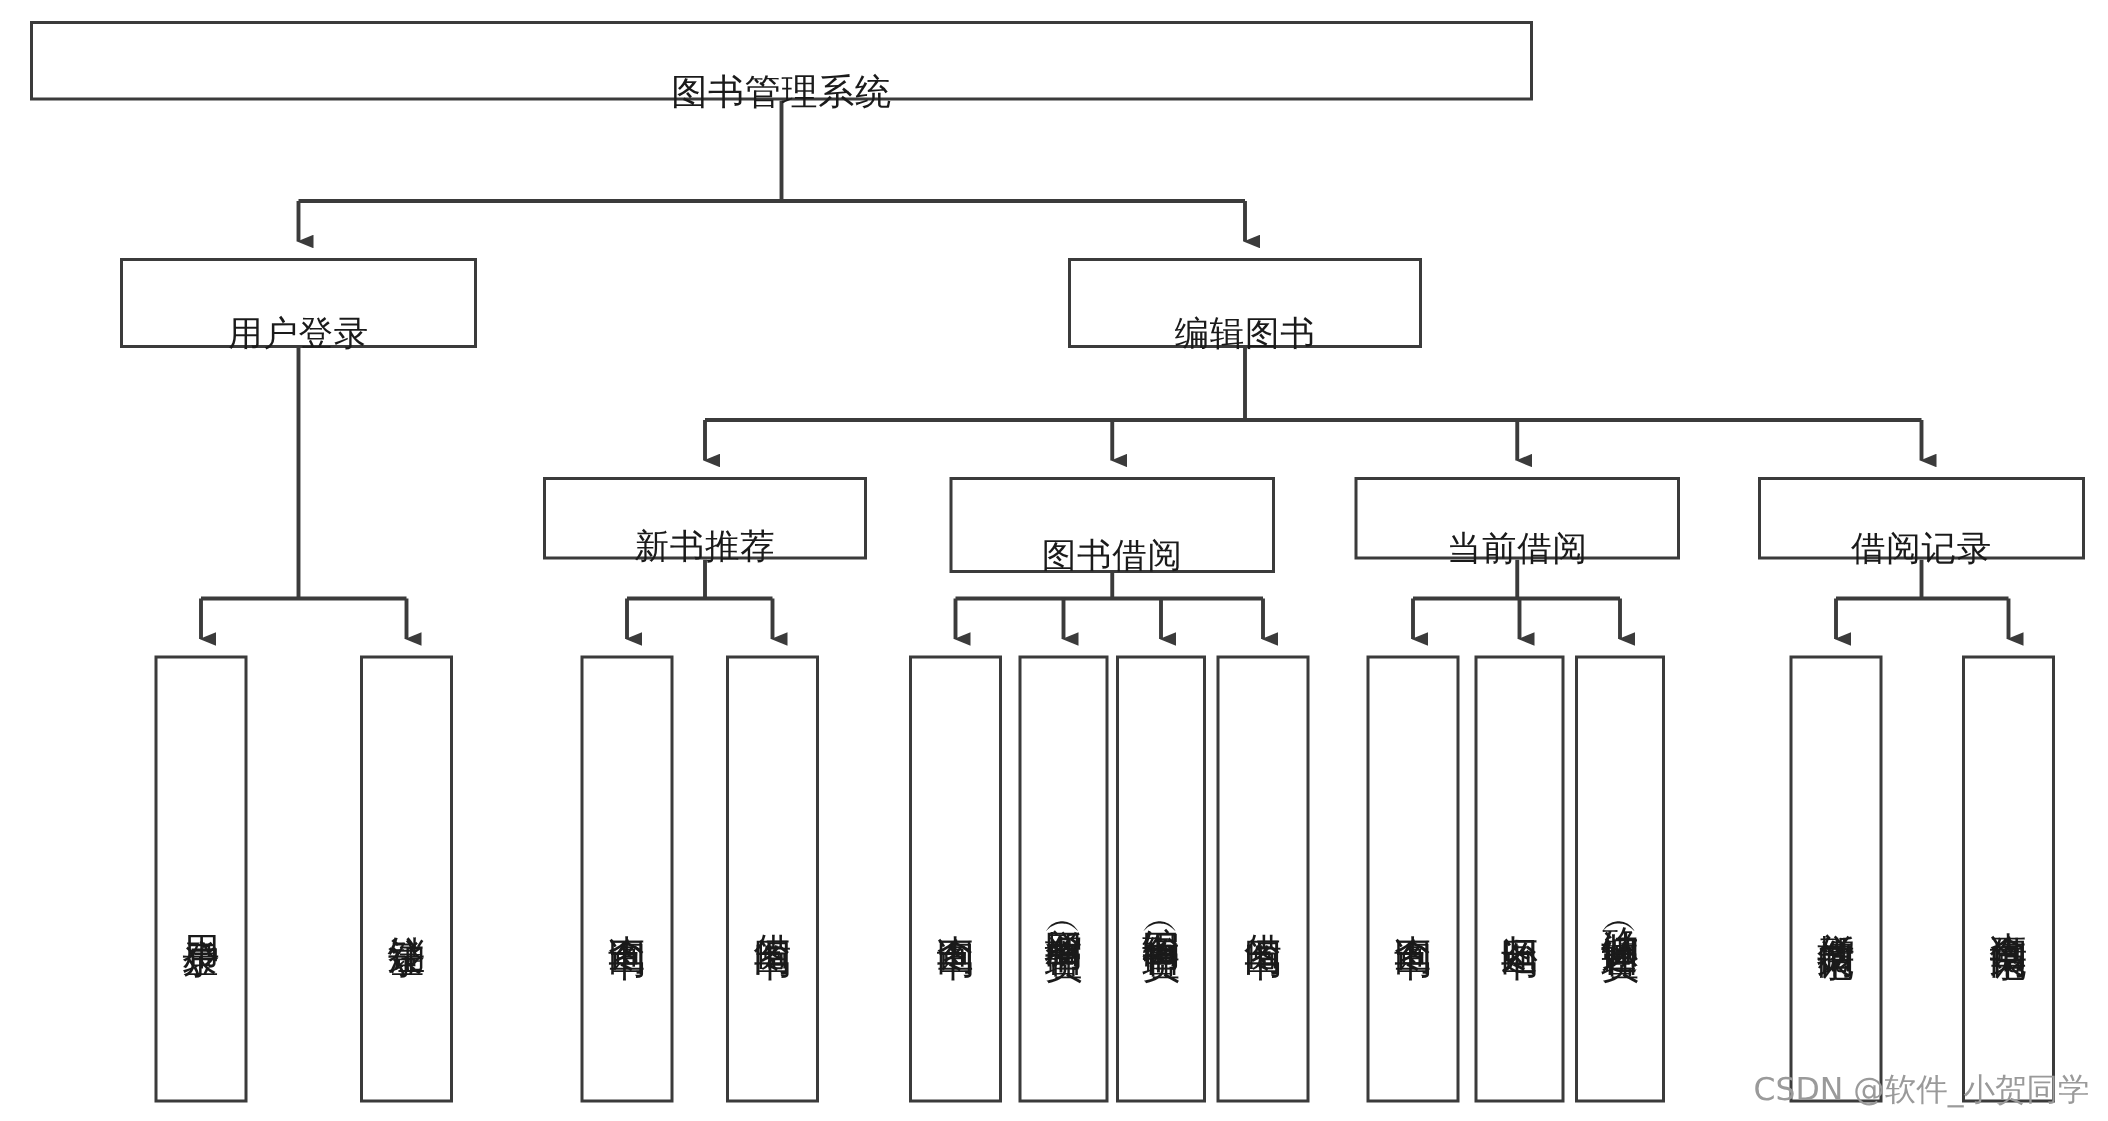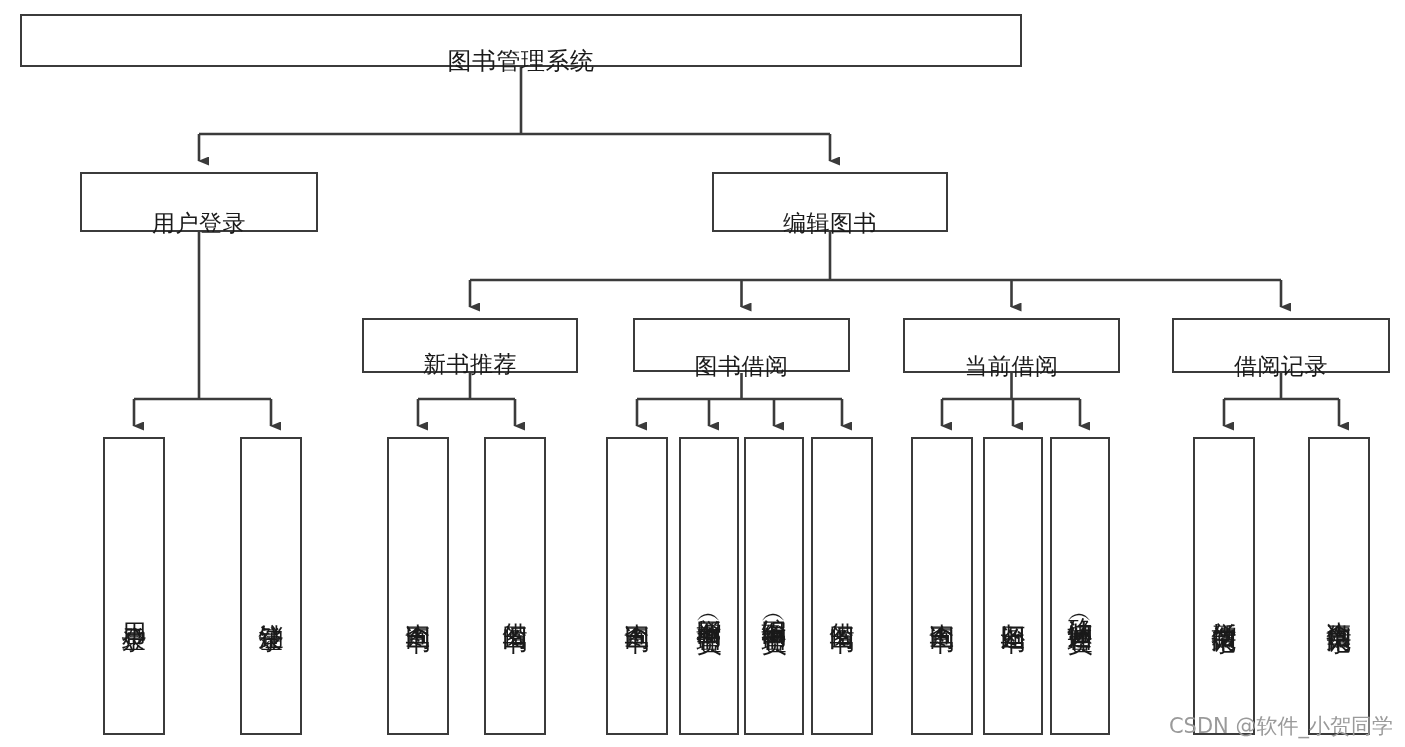--- a/index.html
+++ b/index.html
@@ -118,27 +118,27 @@
       </div>
       <div class="node horizontal" style="left: 80px; top: 172px; width: 238px; height: 60px;">
         <span class="node-label">用户登录</span>
       </div>
       <div class="node horizontal" style="left: 712px; top: 172px; width: 236px; height: 60px;">
         <span class="node-label">编辑图书</span>
       </div>
       <div class="node horizontal" style="left: 362px; top: 318px; width: 216px; height: 55px; font-family: Liberation Mono, monospace;">
         <span class="node-label">新书推荐</span>
       </div>
-      <div class="node horizontal" style="left: 633px; top: 318px; width: 217px; height: 54px;">
+      <div class="node horizontal" style="left: 633px; top: 318px; width: 217px; height: 64px;">
         <span class="node-label">图书借阅</span>
       </div>
       <div class="node horizontal" style="left: 903px; top: 318px; width: 217px; height: 55px;">
         <span class="node-label">当前借阅</span>
       </div>
-      <div class="node horizontal" style="left: 1172px; top: 318px; width: 218px; height: 55px;">
+      <div class="node horizontal" style="left: 1172px; top: 318px; width: 218px; height: 55px; font-family: Liberation Serif, serif;">
         <span class="node-label">借阅记录</span>
       </div>
       <div class="node vertical" style="left: 103px; top: 437px; width: 62px; height: 298px;">
         <span class="node-label">用户登录</span>
       </div>
       <div class="node vertical" style="left: 240px; top: 437px; width: 62px; height: 298px;">
         <span class="node-label">注销登录</span>
       </div>
       <div class="node vertical" style="left: 387px; top: 437px; width: 62px; height: 298px;">
         <span class="node-label">查询图书</span>

